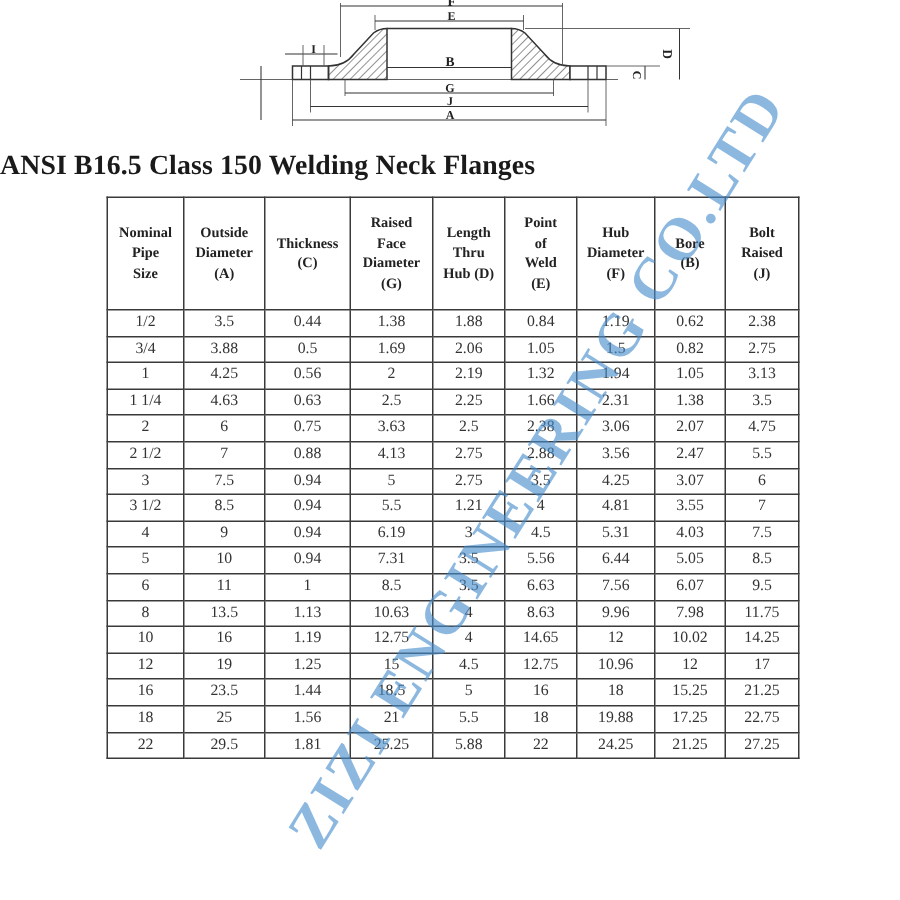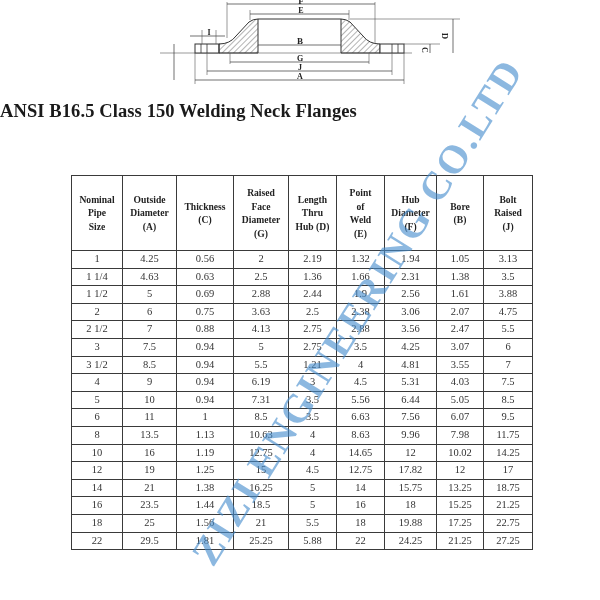--- a/index.html
+++ b/index.html
@@ -2,21 +2,21 @@
 <html><head>
 <meta charset="utf-8">
 <style>
   html, body { margin: 0; padding: 0; background: #ffffff; }
   body { width: 600px; height: 600px; position: relative; overflow: hidden;
          font-family: "Liberation Serif", "DejaVu Serif", serif; color: #222; }
   .diagram { position: absolute; left: 150px; top: 0; width: 320px; height: 90px; }
   .title { position: absolute; left: 0; width: 544px; top: 101px; text-align: left;
            font-weight: bold; font-size: 18.5px; color: #1a1a1a; letter-spacing: 0.1px; }
   table.spec { position: absolute; left: 71px; top: 131px; border-collapse: collapse;
-               width: 461px; table-layout: fixed; margin-top: 44px; }
+               width: 461px; table-layout: fixed; }
   table.spec th, table.spec td { border: 1.2px solid #3a3a3a; text-align: center;
                padding: 0; }
   table.spec th { font-weight: bold; font-size: 9.6px; line-height: 13.5px; height: 74px;
                color: #222; vertical-align: middle; }
   table.spec td { font-size: 10.5px; height: 16.6px; line-height: 16.6px; color: #333; }
   .watermark { position: absolute; left: 70px; top: 300px; width: 560px; text-align: center;
                transform: rotate(-58deg); transform-origin: 50% 50%;
                font-family: "Liberation Serif", "DejaVu Serif", serif; font-size: 40px; font-weight: bold;
                color: rgba(70,140,205,0.62); letter-spacing: 2px; pointer-events: none; white-space: nowrap; }
 </style>
@@ -141,51 +141,62 @@
         </th>
         <th>
           <div>Bolt</div>
           <div>Raised</div>
           <div>(J)</div>
         </th>
       </tr>
   </thead>
   <tbody id="tbody">
       <tr>
+        <td>1/2</td>
+        <td>3.5</td>
+        <td>0.44</td>
+        <td>1.38</td>
+        <td>1.88</td>
+        <td>0.84</td>
+        <td>1.19</td>
+        <td>0.62</td>
+        <td>2.38</td>
+      </tr>
+      <tr>
+        <td>3/4</td>
+        <td>3.88</td>
+        <td>0.5</td>
+        <td>1.69</td>
+        <td>2.06</td>
+        <td>1.05</td>
+        <td>1.5</td>
+        <td>0.82</td>
+        <td>2.75</td>
+      </tr>
+      <tr>
         <td>1</td>
         <td>4.25</td>
         <td>0.56</td>
         <td>2</td>
         <td>2.19</td>
         <td>1.32</td>
         <td>1.94</td>
         <td>1.05</td>
         <td>3.13</td>
       </tr>
       <tr>
         <td>1 1/4</td>
         <td>4.63</td>
         <td>0.63</td>
         <td>2.5</td>
-        <td>1.36</td>
+        <td>2.25</td>
         <td>1.66</td>
         <td>2.31</td>
         <td>1.38</td>
         <td>3.5</td>
-      </tr>
-      <tr>
-        <td>1 1/2</td>
-        <td>5</td>
-        <td>0.69</td>
-        <td>2.88</td>
-        <td>2.44</td>
-        <td>1.9</td>
-        <td>2.56</td>
-        <td>1.61</td>
-        <td>3.88</td>
       </tr>
       <tr>
         <td>2</td>
         <td>6</td>
         <td>0.75</td>
         <td>3.63</td>
         <td>2.5</td>
         <td>2.38</td>
         <td>3.06</td>
         <td>2.07</td>
@@ -279,34 +290,23 @@
         <td>10.02</td>
         <td>14.25</td>
       </tr>
       <tr>
         <td>12</td>
         <td>19</td>
         <td>1.25</td>
         <td>15</td>
         <td>4.5</td>
         <td>12.75</td>
-        <td>17.82</td>
+        <td>10.96</td>
         <td>12</td>
         <td>17</td>
-      </tr>
-      <tr>
-        <td>14</td>
-        <td>21</td>
-        <td>1.38</td>
-        <td>16.25</td>
-        <td>5</td>
-        <td>14</td>
-        <td>15.75</td>
-        <td>13.25</td>
-        <td>18.75</td>
       </tr>
       <tr>
         <td>16</td>
         <td>23.5</td>
         <td>1.44</td>
         <td>18.5</td>
         <td>5</td>
         <td>16</td>
         <td>18</td>
         <td>15.25</td>

